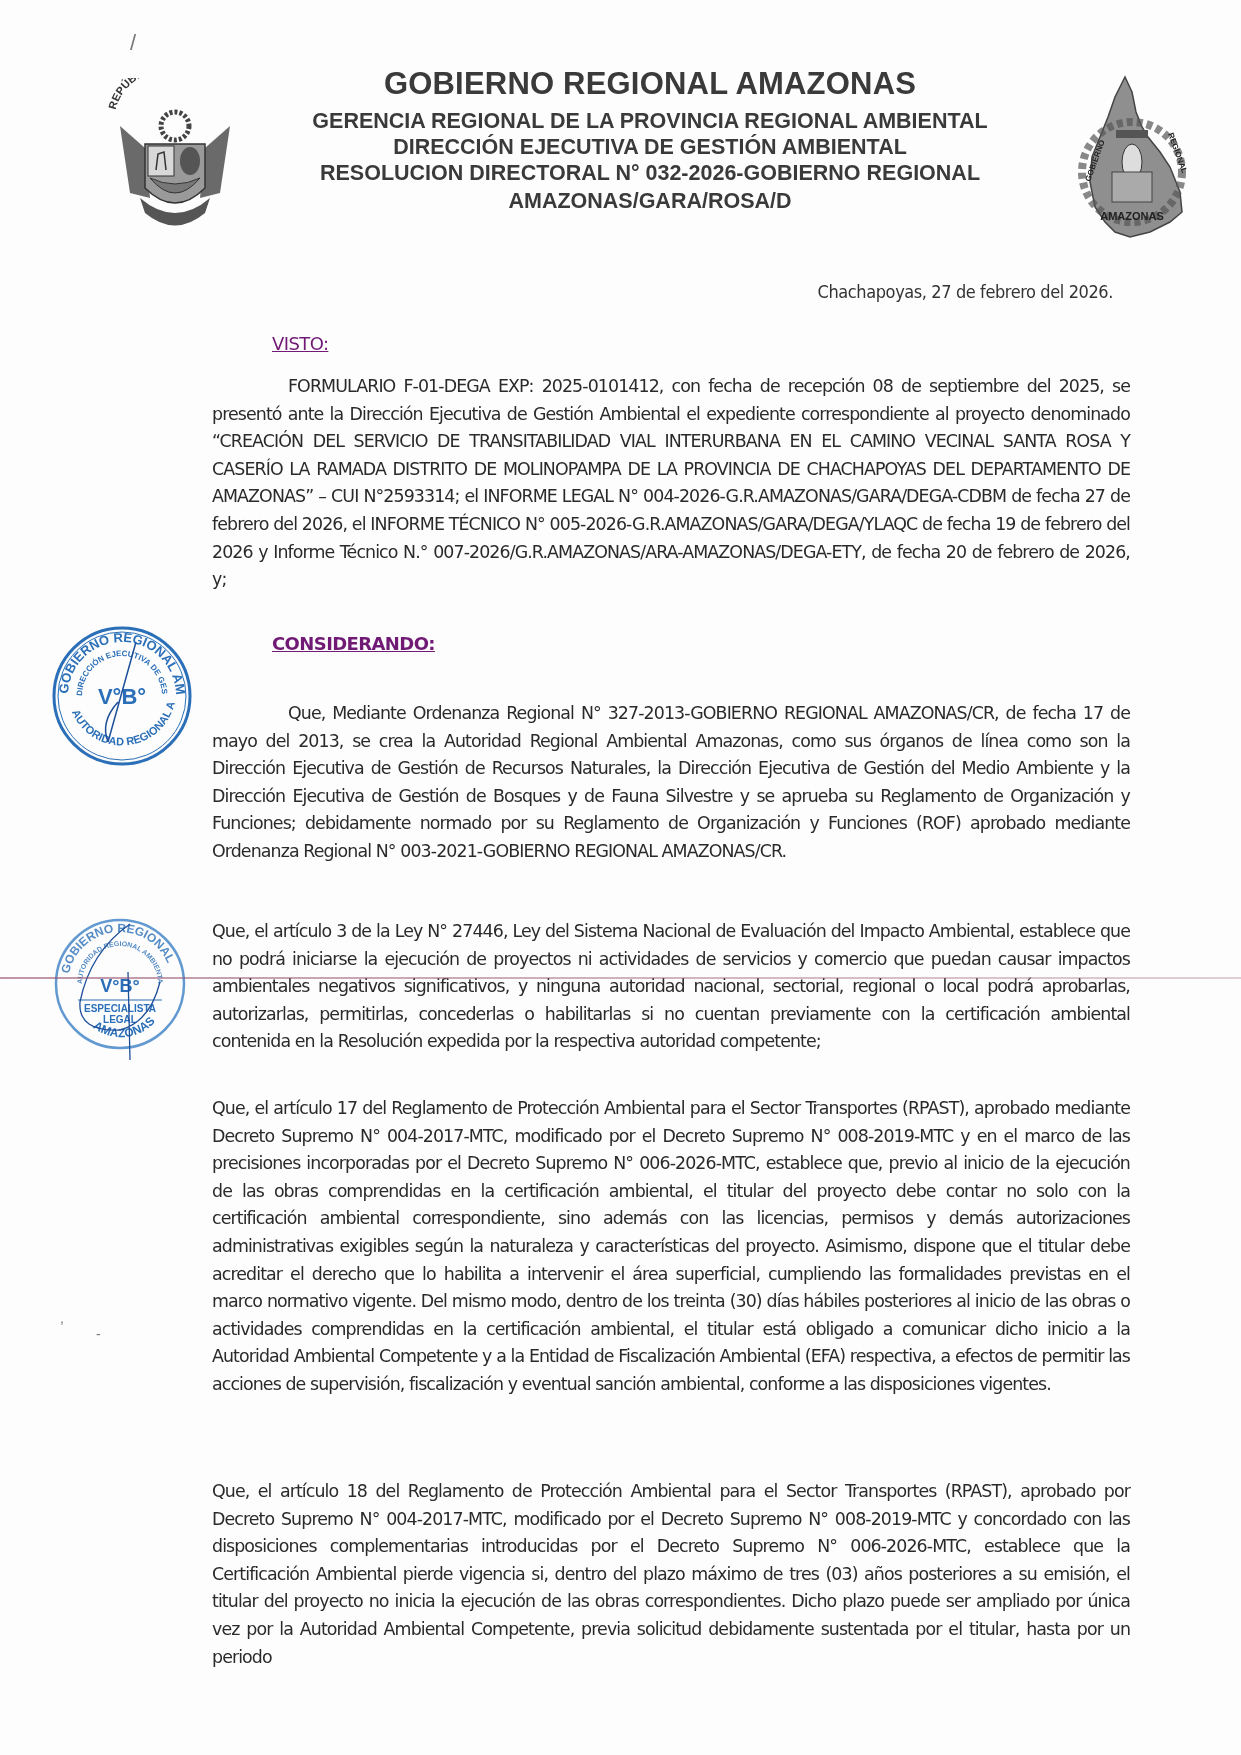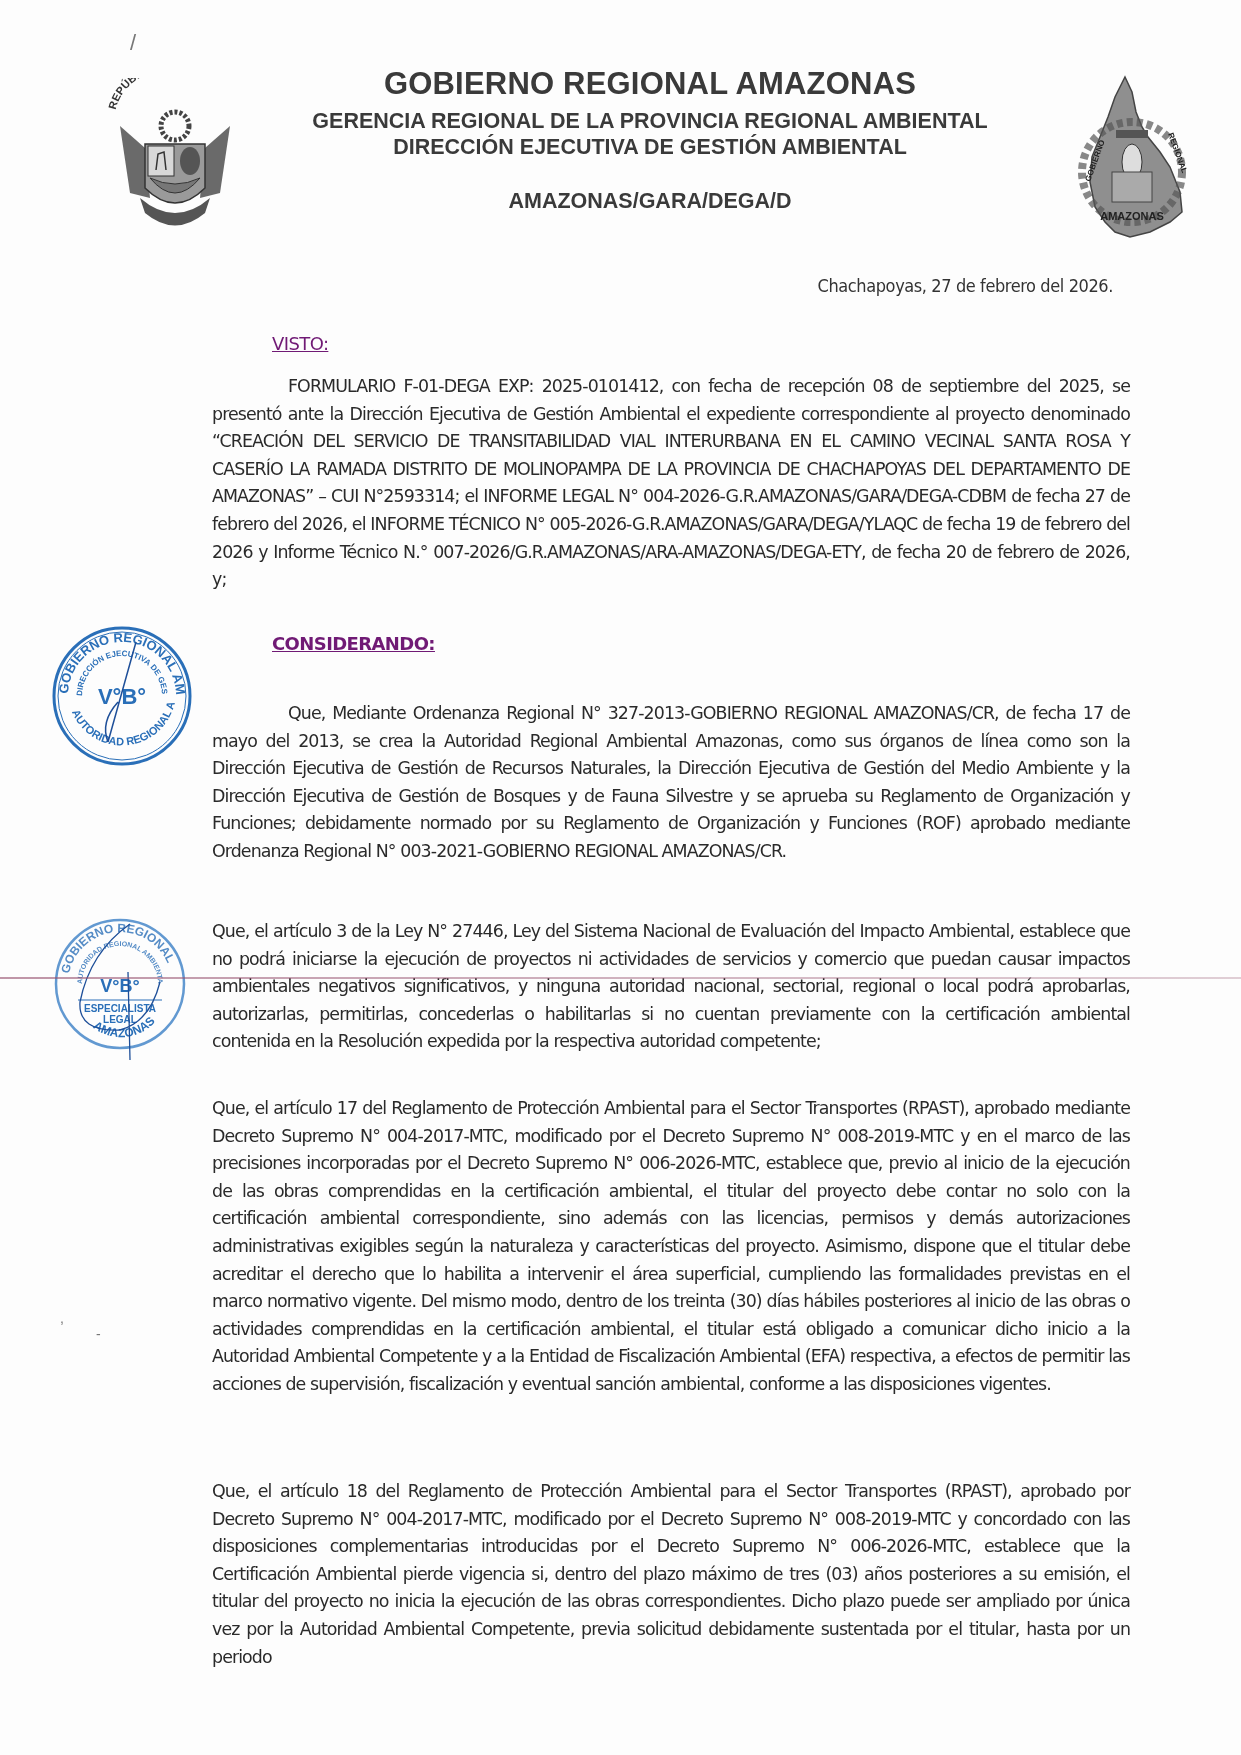--- a/index.html
+++ b/index.html
@@ -3,21 +3,21 @@
 <meta charset="utf-8">
 <style>
   html, body { margin:0; padding:0; background:#ffffff; }
   body { width:1241px; height:1755px; position:relative; overflow:hidden; font-family:"Liberation Sans", sans-serif; color:#222; }
   .page { position:absolute; left:0; top:0; width:1241px; height:1755px; background:#fdfdfd; }
   .org-title { position:absolute; left:290px; top:66px; width:720px; text-align:center; font-family:"Liberation Sans", sans-serif; font-weight:bold; font-size:31px; color:#3a3a3a; letter-spacing:0.2px; }
   .sub-line { position:absolute; left:270px; width:760px; text-align:center; font-family:"Liberation Sans", sans-serif; font-weight:bold; font-size:21.5px; color:#3a3a3a; line-height:26px; }
   .l1 { top:108px; } .l2 { top:134px; } .l3 { top:160px; } .l4 { top:188px; }
   .coat { position:absolute; left:100px; top:78px; width:150px; height:160px; }
   .amaz-logo { position:absolute; left:1070px; top:72px; width:125px; height:170px; }
-  .date-line { position:absolute; right:128px; top:275px; font-family:"DejaVu Sans Condensed","DejaVu Sans", sans-serif; font-size:18px; color:#333; letter-spacing:-0.4px;margin-left:36px; }
+  .date-line { position:absolute; right:128px; top:281px; font-family:"DejaVu Sans Condensed","DejaVu Sans", sans-serif; font-size:18px; color:#333; letter-spacing:-0.4px;margin-left:36px; }
   .heading { position:absolute; left:272px; font-family:"DejaVu Sans", sans-serif; font-size:18px; color:#701a75; text-decoration:underline; letter-spacing:-0.6px; }
   .para { position:absolute; left:212px; width:918px; font-family:"DejaVu Sans", sans-serif; font-size:17.4px; line-height:27.6px; color:#2a2a2a; text-align:justify; letter-spacing:-0.9px; word-spacing:0px; }
   .para .indent { display:inline-block; width:76px; }
   .stamp { position:absolute; }
   .stamp-text { font-family:"Liberation Sans", sans-serif; font-weight:bold; fill:#2a6fb8; }
   .hline { position:absolute; left:0; top:977px; width:1241px; height:2px; background:linear-gradient(90deg, rgba(150,80,110,0.6), rgba(170,120,140,0.35)); }
   .mark { position:absolute; color:#777; font-size:22px; }
 </style>
 </head>
 <body>
@@ -36,21 +36,22 @@
     <rect x="48" y="68" width="26" height="30" fill="#d8d8d8" stroke="#333"></rect>
     <path d="M56 92 L58 76 L64 74 L66 92" fill="none" stroke="#333" stroke-width="1.5"></path>
     <ellipse cx="90" cy="83" rx="10" ry="14" fill="#555"></ellipse>
     <path d="M50 100 Q75 130 100 100 Q75 112 50 100 Z" fill="#777" stroke="#333"></path>
     <path d="M40 120 Q75 150 110 120 L105 135 Q75 160 45 135 Z" fill="#555"></path>
   </svg>
 
   <div class="org-title">GOBIERNO REGIONAL AMAZONAS</div>
   <div class="sub-line l1">GERENCIA REGIONAL DE LA PROVINCIA REGIONAL AMBIENTAL</div>
   <div class="sub-line l2">DIRECCIÓN EJECUTIVA DE GESTIÓN AMBIENTAL</div>
-  <div class="sub-line l4">AMAZONAS/GARA/DEGA/D</div>
+  <div class="sub-line l3">RESOLUCION DIRECTORAL N° 032-2026-GOBIERNO REGIONAL</div>
+  <div class="sub-line l4">AMAZONAS/GARA/ROSA/D</div>
 
   <svg class="amaz-logo" viewBox="0 0 125 170">
     <path d="M55 5 L62 20 L66 40 L72 55 L78 65 L90 80 L100 95 L110 120 L112 140 L100 150 L80 160 L60 165 L45 160 L35 150 L25 135 L20 110 L22 85 L30 65 L38 45 L45 25 Z" fill="#8f8f8f" stroke="#444" stroke-width="1.5"></path>
     <circle cx="62" cy="100" r="50" fill="none" stroke="#555" stroke-width="8" stroke-dasharray="6 4" opacity="0.7"></circle>
     <rect x="46" y="58" width="32" height="8" fill="#555"></rect>
     <ellipse cx="62" cy="90" rx="10" ry="18" fill="#ddd" stroke="#333"></ellipse>
     <rect x="42" y="100" width="40" height="30" fill="#aaa" stroke="#444"></rect>
     <text x="62" y="148" text-anchor="middle" font-family="Liberation Sans, sans-serif" font-size="11" font-weight="bold" fill="#222">AMAZONAS</text>
     <text x="20" y="110" font-family="Liberation Sans, sans-serif" font-size="8" font-weight="bold" fill="#222" transform="rotate(-70 20 110)">GOBIERNO</text>
     <text x="98" y="62" font-family="Liberation Sans, sans-serif" font-size="8" font-weight="bold" fill="#222" transform="rotate(70 98 62)">REGIONAL</text>

